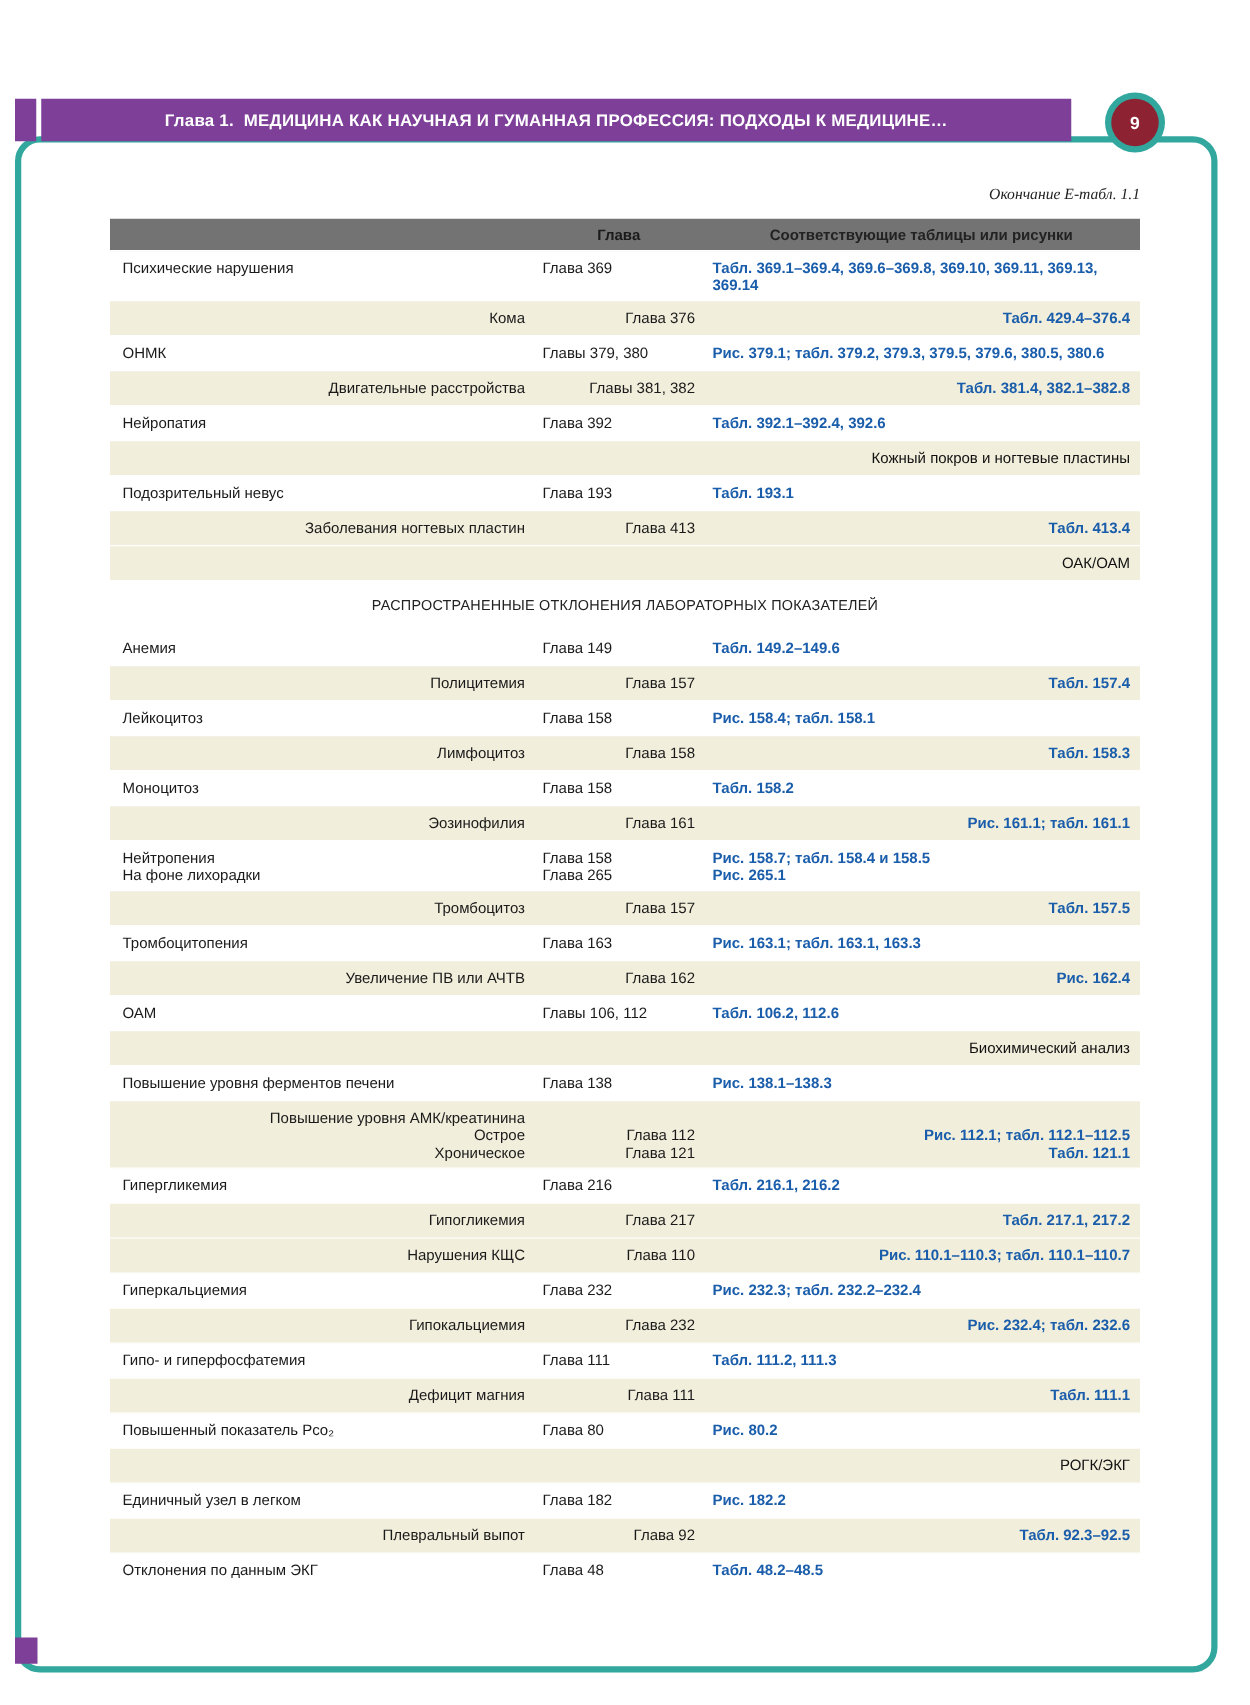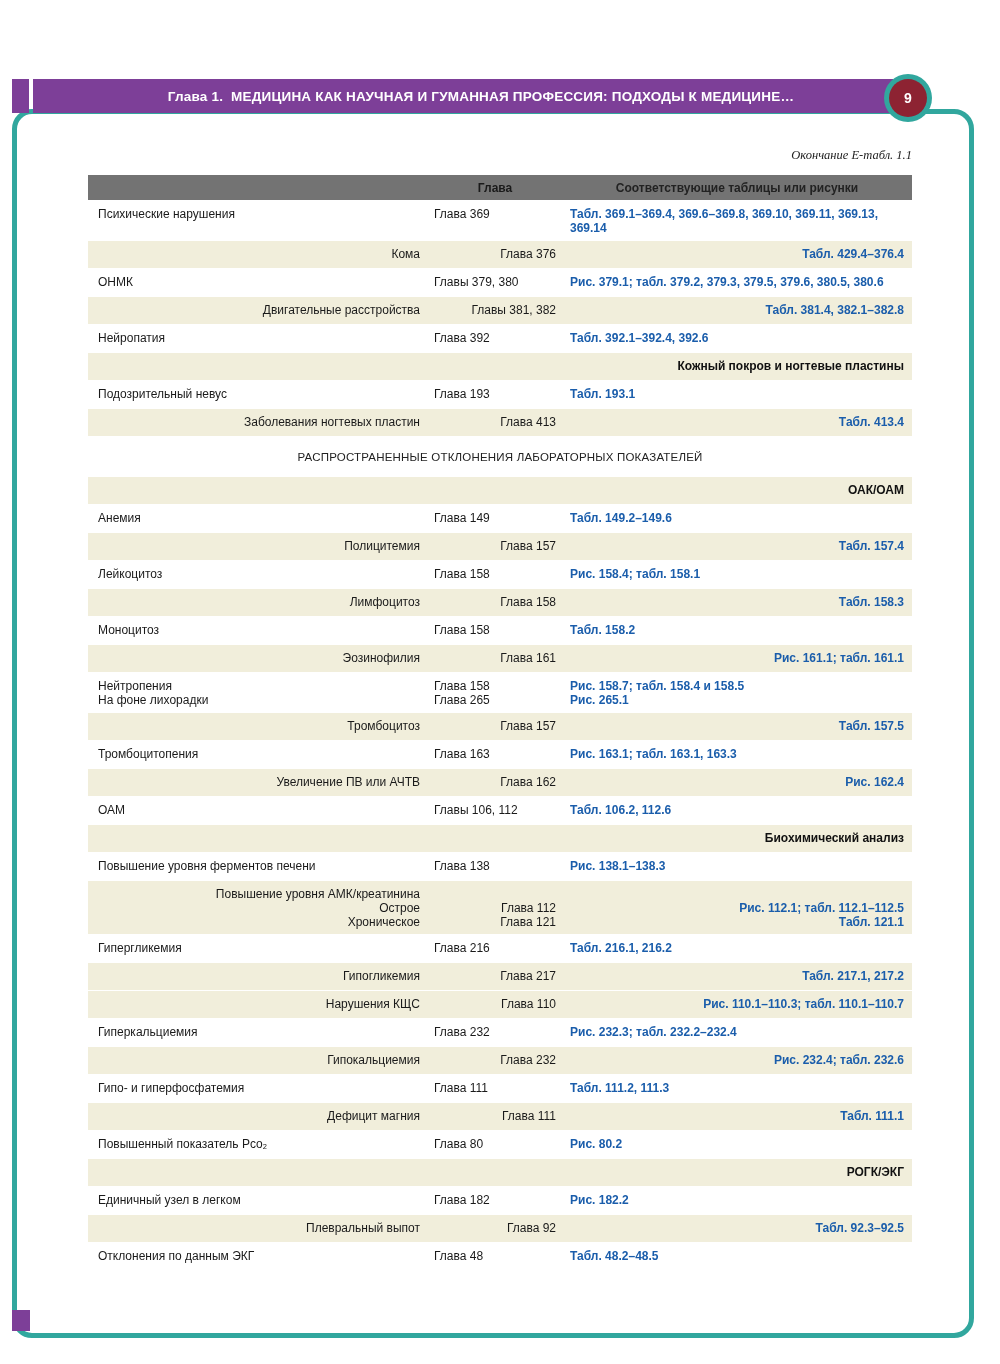--- a/index.html
+++ b/index.html
@@ -9,21 +9,21 @@
     overflow:hidden;
   }
   
   .frame {
     position:absolute; left:12px; top:109px; width:952px; height:1219px;
     border:5px solid #31a79e; border-radius:20px; z-index:1;
   }
   
   .header-bar {
     position:absolute; left:33px; top:79px; width:824px; height:34px;
-    background:#7d3f98; z-index:3; display:flex; align-items:center; justify-content:center;padding-left:36px;
+    background:#7d3f98; z-index:3; display:flex; align-items:center; justify-content:center;
   }
   .header-bar .title {
     color:#ffffff; font-weight:bold; font-size:13.5px; white-space:pre; letter-spacing:0.2px;
   }
   .header-stub {
     position:absolute; left:12px; top:79px; width:17px; height:34px;
     background:#7d3f98; z-index:3;
   }
   .bottom-stub {
     position:absolute; left:12px; top:1310px; width:18px; height:21px;
@@ -51,21 +51,21 @@
   .trow.beige { background:#f1eedb;text-align:right; }
   .thead { background:#737373; min-height:26px; font-weight:bold; }
   .c1 { width:340px; box-sizing:border-box; padding:6px 8px 5px 10px; }
   .c2 { width:132px; box-sizing:border-box; padding:6px 4px 5px 6px; }
   .c3 { flex:1; box-sizing:border-box; padding:6px 8px 5px 10px; color:#1a5dab; font-weight:bold; }
   .thead .c2 { text-align:center; }
   .thead .c3 { color:#222; text-align:center; font-weight:bold; }
   .ln { line-height:14px; min-height:14px; }
   .trow.section .cfull {
     width:100%; box-sizing:border-box; padding:6px 8px 5px 2px;
-    font-weight:bold; color:#111; line-height:14px;
+    font-weight:normal; color:#111; line-height:14px;
   }
   .trow.centered { min-height:40px; }
   .trow.centered .cfull {
     width:100%; box-sizing:border-box; padding:13px 8px 12px 8px; text-align:center;
     font-size:11.5px; color:#222; letter-spacing:0.2px; line-height:14px;
   }
 </style>
 </head>
 <body>
 
@@ -161,25 +161,25 @@
         <div class="c1">
           <div class="ln">Заболевания ногтевых пластин</div>
         </div>
         <div class="c2">
           <div class="ln">Глава 413</div>
         </div>
         <div class="c3">
           <div class="ln">Табл. 413.4</div>
         </div>
       </div>
+      <div class="trow beige section">
+        <div class="cfull">ОАК/ОАМ</div>
+      </div>
       <div class="trow white centered">
         <div class="cfull">РАСПРОСТРАНЕННЫЕ ОТКЛОНЕНИЯ ЛАБОРАТОРНЫХ ПОКАЗАТЕЛЕЙ</div>
-      </div>
-      <div class="trow beige section">
-        <div class="cfull">ОАК/ОАМ</div>
       </div>
       <div class="trow white data">
         <div class="c1">
           <div class="ln">Анемия</div>
         </div>
         <div class="c2">
           <div class="ln">Глава 149</div>
         </div>
         <div class="c3">
           <div class="ln">Табл. 149.2–149.6</div>

